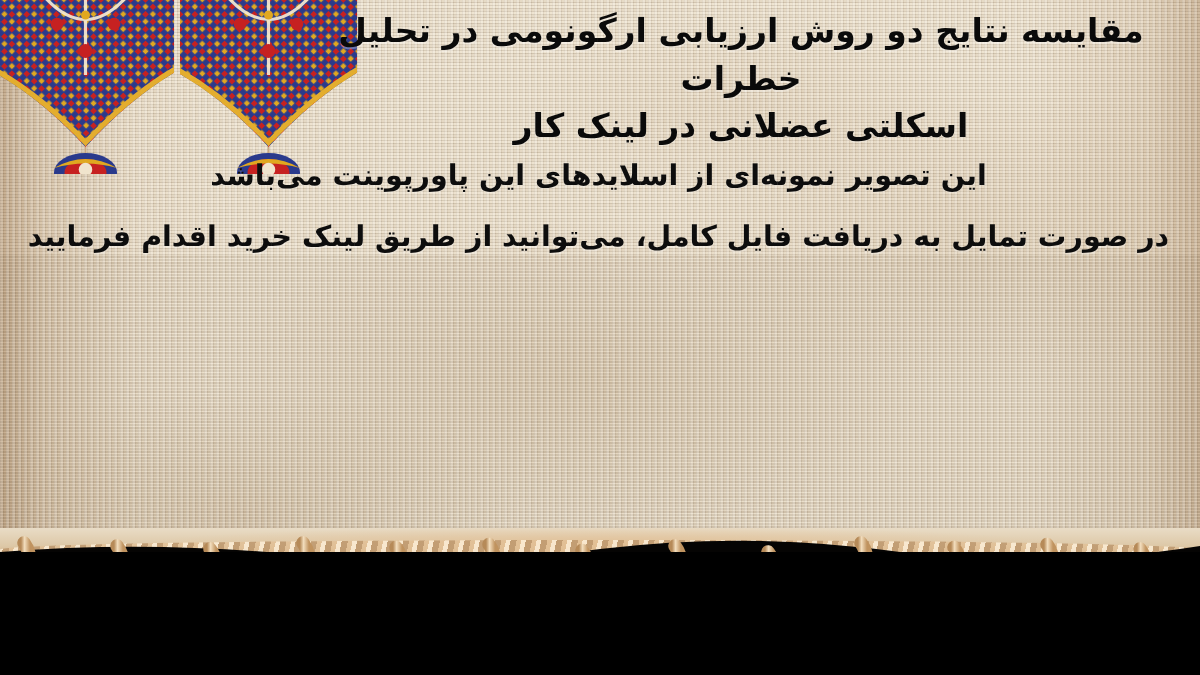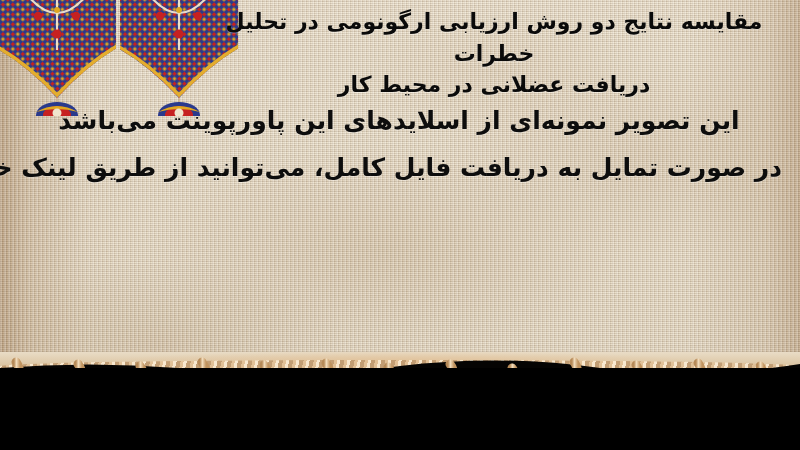--- a/index.html
+++ b/index.html
@@ -56,21 +56,21 @@
   .title{
     position:absolute;right:26px;top:6px;width:560px;
     text-align:center;color:#0a0a0a;
     font-size:22px;font-weight:700;line-height:1.44;
     letter-spacing:0px;
     text-shadow:0 1px 0 rgba(255,255,255,.30);
   }
   .body-block{
     position:absolute;right:18px;top:108px;width:766px;
     text-align:center;color:#0d0d0d;
-    font-size:25px;font-weight:700;line-height:1.0;
+    font-size:19px;font-weight:700;line-height:1.0;
     text-shadow:0 1px 0 rgba(255,255,255,.28);
   }
   .body-line{display:block;margin-bottom:22px;white-space:nowrap;}
   .body-line:last-child{margin-bottom:0;}
 
   
   .orn{position:absolute;top:-62px;}
   .orn.a{left:-2px;}
   .orn.b{left:120px;}
 
@@ -234,21 +234,21 @@
           <circle cx="9" cy="88" r="3" fill="#c62121"></circle>
         <path d="M0 97 V105" stroke="#b08a50" stroke-width="1.4"></path>
         <circle cx="0" cy="110" r="5.5" fill="#c62121"></circle>
         <circle cx="0" cy="110" r="2.4" fill="#2a3a8c"></circle>
       </g>
     </svg>
   </div>
 
   <div class="title">
     <div>مقایسه نتایج دو روش ارزیابی ارگونومی در تحلیل خطرات</div>
-    <div>دریافت عضلانی در محیط کار</div>
+    <div>اسکلتی عضلانی در لینک کار</div>
   </div>
 
   <div class="body-block">
     <span class="body-line">این تصویر نمونه‌ای از اسلایدهای این پاورپوینت می‌باشد</span>
     <span class="body-line">در صورت تمایل به دریافت فایل کامل، می‌توانید از طریق لینک خرید اقدام فرمایید</span>
   </div>
 
   <div class="black-field"></div>
   <div class="selvage"></div>
   <div class="selvage-twist"></div>

